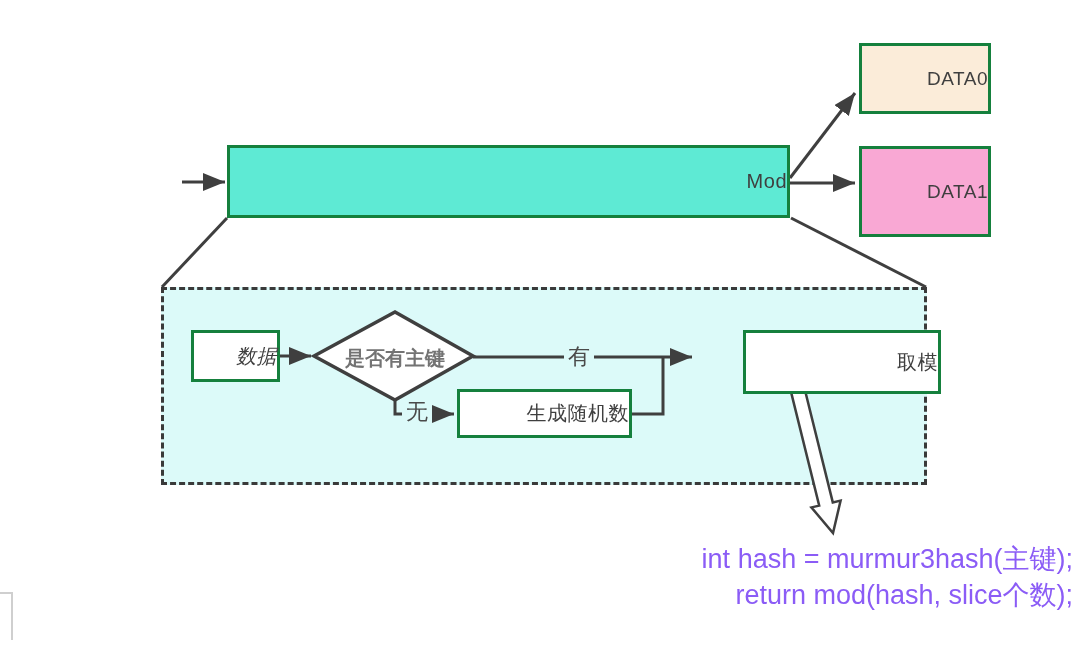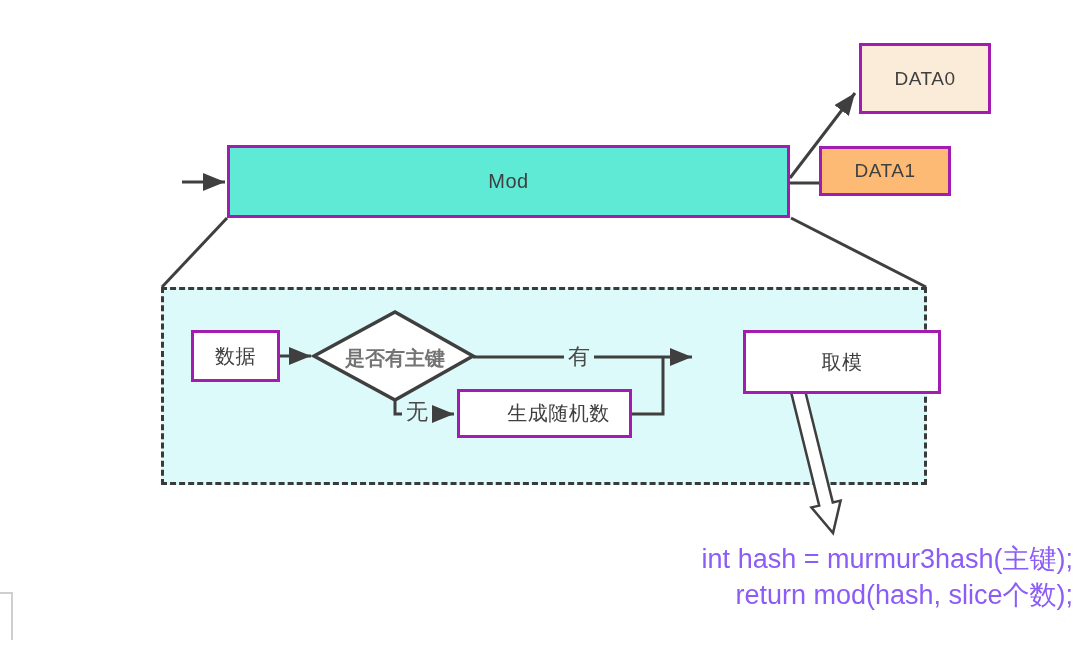--- a/index.html
+++ b/index.html
@@ -8,47 +8,47 @@
     width: 1080px;
     height: 650px;
     background: #ffffff;
     overflow: hidden;
     font-family: "Liberation Sans", sans-serif;
     color: #3d3d3d;
   }
   .box {
     position: absolute;
     box-sizing: border-box;
-    border: 3px solid #a21caf;
+    border: 3px solid #15803d;
     display: flex;
     align-items: center;
-    justify-content: center;
+    justify-content: flex-end;
     font-size: 19px;
     color: #3f3f3f;
     z-index: 3;
     letter-spacing: 0.5px;
   }
   .hive   { left: 49px;  top: 145px; width: 133px; height: 73px; background: #f8d7d8; }
   .mod    { left: 227px; top: 145px; width: 563px; height: 73px; background: #5eead4; font-size: 20px; }
   .data0  { left: 859px; top: 43px;  width: 132px; height: 71px; background: #fbecd9; }
-  .data1  { left: 819px; top: 146px; width: 132px; height: 50px; background: #fdba74; }
+  .data1  { left: 859px; top: 146px; width: 132px; height: 91px; background: #f9a8d4; }
   .panel {
     position: absolute;
     box-sizing: border-box;
     left: 161px; top: 287px; width: 766px; height: 198px;
     background: #dcfaf9;
     border: 3px dashed #3a3a3a;
     z-index: 1;
   }
   .inner {
     background: #ffffff;
     font-size: 20px;
     border-width: 3px;
   }
-  .cn-data   { left: 191px; top: 330px; width: 89px;  height: 52px; }
+  .cn-data   { left: 191px; top: 330px; width: 89px;  height: 52px; font-style: italic; }
   .cn-random { left: 457px; top: 389px; width: 175px; height: 49px; padding-left: 28px; }
   .cn-mod    { left: 695px; top: 330px; width: 198px; height: 64px; margin-left: 48px; }
   .svg-layer {
     position: absolute;
     left: 0; top: 0;
     z-index: 2;
     pointer-events: none;
   }
   .diamond-label {
     position: absolute;

